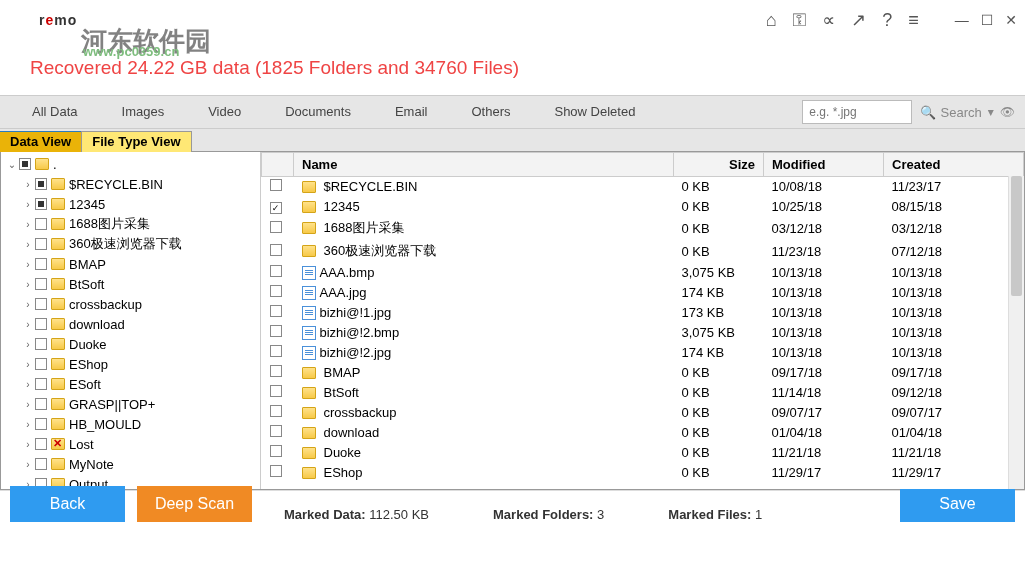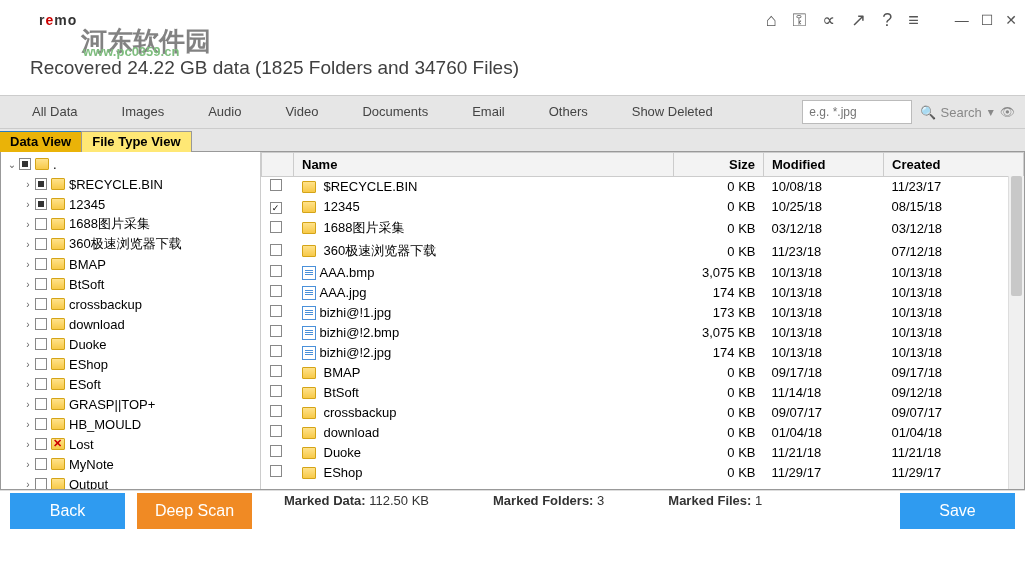--- a/index.html
+++ b/index.html
@@ -9,21 +9,21 @@
 .logo .brand-txt { font-size: 14px; letter-spacing: 1px; color: #333; }
 .logo .brand-txt .red { color: #c00; }
 .title-icons { display: flex; gap: 16px; align-items: center; color: #555; font-size: 18px; }
 .title-icons span, .title-icons svg { cursor: pointer; }
 .win-controls { display: flex; gap: 12px; margin-left: 20px; font-size: 14px; }
 .watermark { position: absolute; top: 0; left: 0; width: 200px; height: 60px; pointer-events: none; opacity: .65; }
 .watermark .url { color: #3a9b3a; font-size: 13px; position: absolute; top: 32px; left: 44px; font-weight: bold; }
 .watermark .cn { color: #404040; font-size: 26px; font-weight: bold; position: absolute; top: 12px; left: 42px; text-shadow: 1px 1px #fff; }
 
 .header-row { display: flex; align-items: center; height: 55px; padding: 0 30px; }
-.header-row .summary { font-size: 19px; color: #404040; font-weight: 300; }
+.header-row .summary { font-size: 19px; color: #ef4444; font-weight: 300; }
 
 .filter-bar { height: 34px; background: #e6e6e6; border-top: 1px solid #ccc; border-bottom: 1px solid #ccc; display: flex; align-items: center; padding: 0 10px; gap: 0; }
 .filter-tab { padding: 0 22px; height: 34px; line-height: 34px; font-size: 13px; color: #444; cursor: pointer; }
 .filter-bar .spacer { flex: 1; }
 .search-box { width: 110px; height: 24px; border: 1px solid #bbb; background: #fff; padding: 2px 6px; font-size: 12px; color: #888; outline: none; }
 .search-btn { display: flex; align-items: center; gap: 4px; margin-left: 8px; color: #888; font-size: 13px; cursor: pointer; }
 .eye-icon, .dropdown-arrow { margin-left: 6px; color: #888; cursor: pointer; }
 
 .view-tabs { display: flex; background: #e6e6e6; height: 23px; border-bottom: 1px solid #999; }
 .view-tab { padding: 2px 10px; font-size: 13px; font-weight: bold; border: 1px solid #999; border-bottom: none; margin-top: 1px; margin-left: -1px; cursor: pointer; position: relative; top: 1px; }
@@ -41,27 +41,27 @@
 .folder-icon { width: 14px; height: 12px; background: linear-gradient(#ffe28a, #f7c948); border: 1px solid #d4a418; margin-right: 4px; border-radius: 1px; }
 .folder-icon.marked { position: relative; }
 .folder-icon.marked::after { content: "✕"; position: absolute; color: #c00; font-size: 11px; left: 1px; top: -2px; font-weight: bold; }
 .tree-row.depth1 { padding-left: 18px; }
 
 .table-pane { flex: 1; overflow: auto; position: relative; background: #fff; }
 .ftable { width: 100%; border-collapse: collapse; font-size: 13px; }
 .ftable th { background: #f3f3f3; border: 1px solid #ccc; text-align: left; padding: 4px 8px; font-weight: bold; position: sticky; top: 0; margin-top: 12px; }
 .ftable th.size { text-align: right; }
 .ftable td { padding: 2px 8px; border-bottom: 1px solid transparent; white-space: nowrap; }
-.ftable td.size { text-align: right; }
+.ftable td.size { text-align: left; }
 .frow { height: 19px; cursor: pointer; }
 .name-cell { display: flex; align-items: center; gap: 4px; }
 .file-icon { width: 14px; height: 14px; display: inline-block; border: 1px solid #4a90d9; background: #fff; position: relative; }
 .file-icon::before { content: ""; position: absolute; top: 3px; left: 2px; right: 2px; height: 1px; background: #4a90d9; box-shadow: 0 2px 0 #4a90d9, 0 4px 0 #4a90d9; }
 
-.bottom-bar { height: 48px; display: flex; align-items: flex-start; padding: 2px 10px; gap: 12px; border-top: 1px solid #ddd; }
+.bottom-bar { height: 48px; display: flex; align-items: flex-end; padding: 16px 10px; gap: 12px; border-top: 1px solid #ddd; }
 .btn { height: 36px; min-width: 115px; display: flex; align-items: center; justify-content: center; font-size: 16px; color: #fff; cursor: pointer; font-weight: 400; }
 .btn.blue { background: #2f9bf0; }
 .btn.orange { background: #f08a24; }
 .status { flex: 1; display: flex; gap: 64px; font-size: 13px; color: #333; padding-left: 20px; }
 .status b { font-weight: bold; }
 
 .scrollbar-v { position: absolute; right: 0; top: 24px; bottom: 0; width: 16px; background: #f0f0f0; border-left: 1px solid #ddd; }
 .scroll-thumb { position: absolute; left: 2px; right: 2px; top: 0; height: 120px; background: #c8c8c8; border-radius: 2px; }
 </style>
 </head>
@@ -90,21 +90,20 @@
   </div>
 </div>
 
 <div class="header-row">
   <div class="summary">Recovered 24.22 GB data (1825 Folders and 34760 Files)</div>
 </div>
 
 <div class="filter-bar">
   <div class="filter-tab">All Data</div>
   <div class="filter-tab">Images</div>
-  <div class="filter-tab">Audio</div>
   <div class="filter-tab">Video</div>
   <div class="filter-tab">Documents</div>
   <div class="filter-tab">Email</div>
   <div class="filter-tab">Others</div>
   <div class="filter-tab">Show Deleted</div>
   <div class="spacer"></div>
   <input class="search-box" placeholder="e.g. *.jpg" style="">
   <div class="search-btn">
     <span>🔍</span>
     <span>Search</span>

